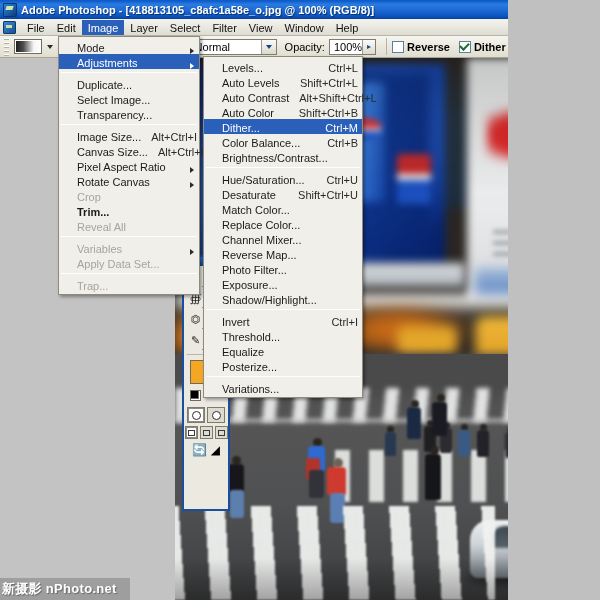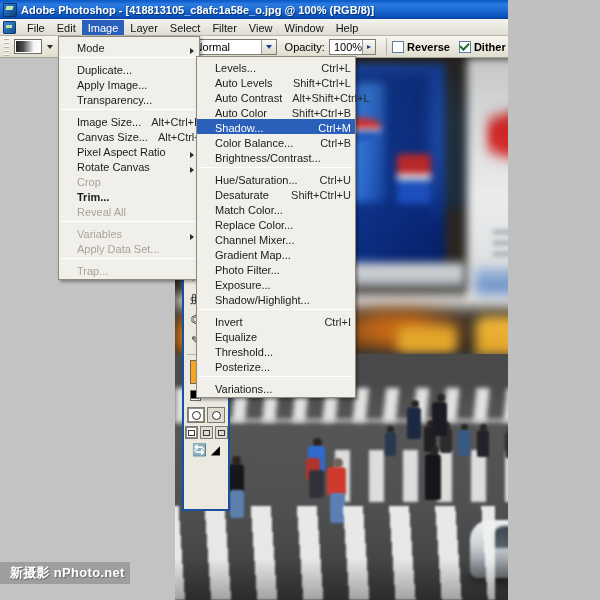--- a/index.html
+++ b/index.html
@@ -351,43 +351,43 @@
   .sm i { display:block; width:7px; height:6px; border:1px solid #3a3a3a; }
   .jump-row { display:flex; justify-content:center; gap:4px; margin-top:4px; font-size:12px; }
 
   
   .menu {
     position:absolute; background:#f1efe9; border:1px solid #8d8a7e;
     box-shadow: 2px 2px 3px rgba(0,0,0,.35);
     padding:2px 0; font-size:11px;
   }
   #image-menu { left:58px; top:36px; width:142px; }
-  #adj-submenu { left:196px; top:56px; width:160px; }
+  #adj-submenu { left:203px; top:56px; width:160px; }
   .mrow {
     height:15px; display:flex; align-items:flex-end; padding:0 4px 0 18px;
     white-space:nowrap; position:relative; color:#1a1a1a;
   }
   .mrow .mlabel { flex:1; }
   .mrow .mkey { color:#2a2a2a; padding-left:10px; }
   .mrow.hl { background:#2a5fba; }
   .mrow.hl .mlabel, .mrow.hl .mkey { color:#fff; }
   .mrow.dis { color:#a6a49c; }
   .mrow.bold .mlabel { font-weight:bold; }
   .mrow .arrow {
     position:absolute; right:5px; width:0;height:0;
     border-top:3.5px solid transparent; border-bottom:3.5px solid transparent; border-left:4px solid #2a2a2a;
   }
   .mrow.hl .arrow { border-left-color:#fff; }
   .msep { height:1px; background:#c6c3b8; margin:3px 2px 3px 2px; border-bottom:1px solid #fff; }
 
   
   #watermark {
-    position:absolute; left:0; bottom:16px; width:130px; height:22px;
+    position:absolute; left:0; bottom:0; width:130px; height:22px;
     background: rgba(150,150,150,.82);
-    display:flex; align-items:center; padding-left:10px;
+    display:flex; align-items:center; padding-left:2px;
     color:#fff; font-size:13px; font-weight:bold; letter-spacing:.3px;
     text-shadow: 1px 1px 1px rgba(0,0,0,.35);
   }
 </style>
 </head>
 <body>
 
 <div id="app">
 
   <div id="titlebar">
@@ -568,26 +568,30 @@
     <div id="watermark">
       <span>新摄影 nPhoto.net</span>
     </div>
   </div>
 
   <div class="menu" id="image-menu">
       <div class="mrow">
         <span class="mlabel">Mode</span>
         <i class="arrow"></i>
       </div>
+      <div class="mrow hl">
+        <span class="mlabel">Adjustments</span>
+        <i class="arrow"></i>
+      </div>
       <div class="msep"></div>
       <div class="mrow">
         <span class="mlabel">Duplicate...</span>
       </div>
       <div class="mrow">
-        <span class="mlabel">Apply Image...</span>
+        <span class="mlabel">Select Image...</span>
       </div>
       <div class="mrow">
         <span class="mlabel">Transparency...</span>
       </div>
       <div class="msep"></div>
       <div class="mrow">
         <span class="mlabel">Image Size...</span>
         <span class="mkey">Alt+Ctrl+I</span>
       </div>
       <div class="mrow">
@@ -636,21 +640,21 @@
       </div>
       <div class="mrow">
         <span class="mlabel">Auto Contrast</span>
         <span class="mkey">Alt+Shift+Ctrl+L</span>
       </div>
       <div class="mrow">
         <span class="mlabel">Auto Color</span>
         <span class="mkey">Shift+Ctrl+B</span>
       </div>
       <div class="mrow hl">
-        <span class="mlabel">Shadow...</span>
+        <span class="mlabel">Dither...</span>
         <span class="mkey">Ctrl+M</span>
       </div>
       <div class="mrow">
         <span class="mlabel">Color Balance...</span>
         <span class="mkey">Ctrl+B</span>
       </div>
       <div class="mrow">
         <span class="mlabel">Brightness/Contrast...</span>
       </div>
       <div class="msep"></div>
@@ -665,43 +669,43 @@
       <div class="mrow">
         <span class="mlabel">Match Color...</span>
       </div>
       <div class="mrow">
         <span class="mlabel">Replace Color...</span>
       </div>
       <div class="mrow">
         <span class="mlabel">Channel Mixer...</span>
       </div>
       <div class="mrow">
-        <span class="mlabel">Gradient Map...</span>
+        <span class="mlabel">Reverse Map...</span>
       </div>
       <div class="mrow">
         <span class="mlabel">Photo Filter...</span>
       </div>
       <div class="mrow">
         <span class="mlabel">Exposure...</span>
       </div>
       <div class="mrow">
         <span class="mlabel">Shadow/Highlight...</span>
       </div>
       <div class="msep"></div>
       <div class="mrow">
         <span class="mlabel">Invert</span>
         <span class="mkey">Ctrl+I</span>
       </div>
       <div class="mrow">
+        <span class="mlabel">Threshold...</span>
+      </div>
+      <div class="mrow">
         <span class="mlabel">Equalize</span>
       </div>
       <div class="mrow">
-        <span class="mlabel">Threshold...</span>
-      </div>
-      <div class="mrow">
         <span class="mlabel">Posterize...</span>
       </div>
       <div class="msep"></div>
       <div class="mrow">
         <span class="mlabel">Variations...</span>
       </div>
     </div>
 
 </div>
 

